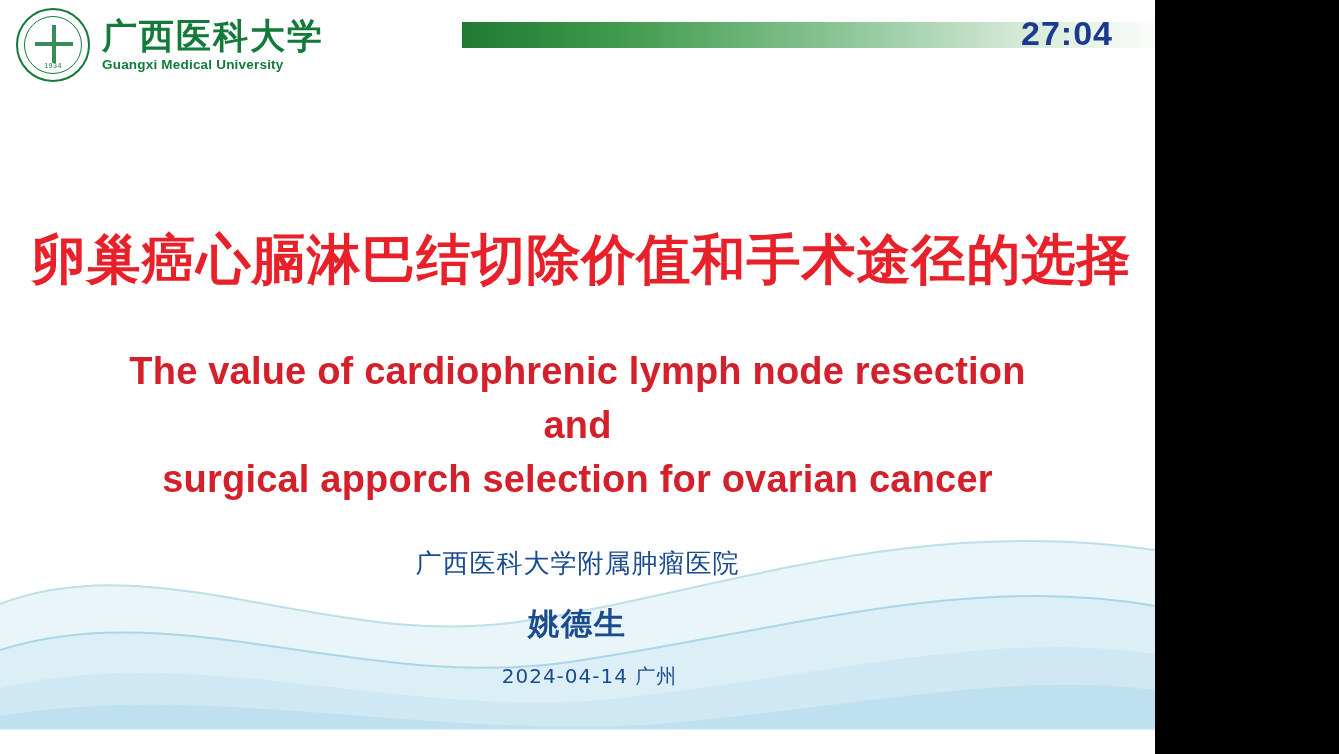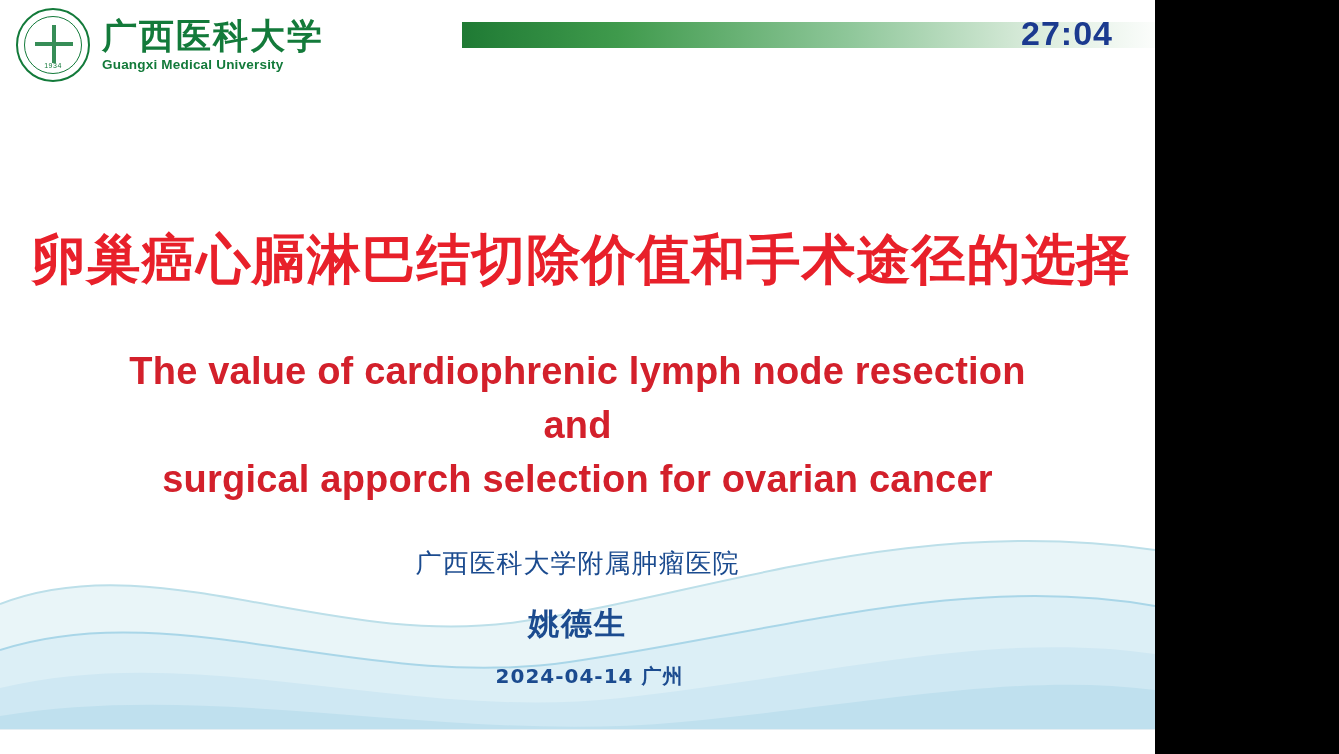--- a/index.html
+++ b/index.html
@@ -166,21 +166,21 @@
     color: #1b4b8f;
     letter-spacing: 2px;
     font-family: "DejaVu Sans", "Liberation Sans", sans-serif;
   }
   .datecity {
     position: absolute;
     left: 0; right: 0;
     top: 663px;
     text-align: center;
     font-size: 20px;
-    font-weight: bold;
+    font-weight: normal;
     color: #1b4b8f;
     letter-spacing: 1px;
     font-family: "DejaVu Sans", "Liberation Sans", sans-serif;
     padding-left: 24px;
   }
 </style>
 </head>
 <body>
 
 <div class="slide">

